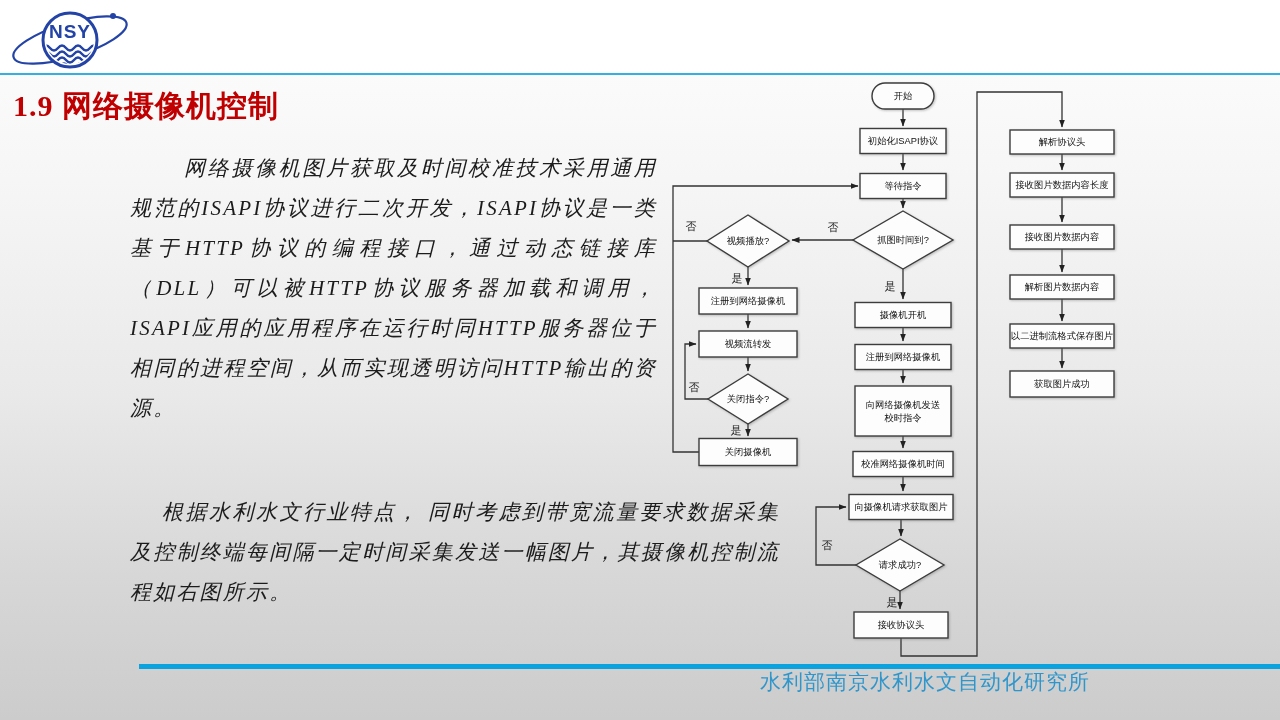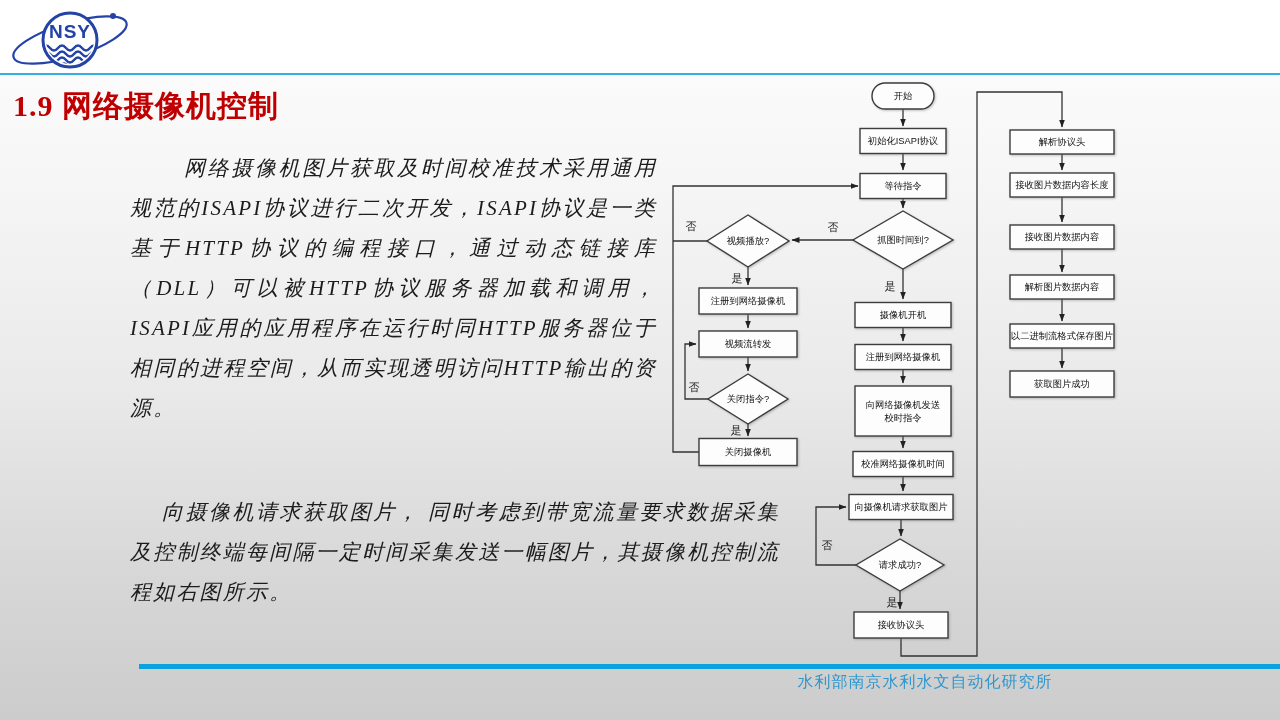--- a/index.html
+++ b/index.html
@@ -22,21 +22,21 @@
     letter-spacing:2.2px;text-align:justify;font-style:italic;
   }
   .par-1{left:130px;top:148px;width:527px;text-indent:54px;}
   .par-2{left:130px;top:492px;width:650px;text-indent:32px;}
   .flow-svg{position:absolute;left:0;top:0;pointer-events:none;}
   .edge{fill:none;stroke:#333333;stroke-width:1.3;}
   .node{fill:#fdfdfd;stroke:#3d3d3d;stroke-width:1.4;filter:drop-shadow(1.5px 1.5px 1px rgba(120,120,120,0.45));}
   .node-label{font-family:"Liberation Sans","DejaVu Sans",sans-serif;font-size:9.3px;fill:#111111;text-anchor:middle;}
   .edge-label{font-family:"Liberation Sans","DejaVu Sans",sans-serif;font-size:11px;fill:#222222;text-anchor:middle;}
   .footer{position:absolute;left:640px;top:670px;width:570px;text-align:center;}
-  .footer-cn{font-family:"Liberation Sans","DejaVu Sans",sans-serif;font-size:16px;color:#2f96cc;letter-spacing:1px;line-height:24px;}
+  .footer-cn{font-family:"Liberation Sans","DejaVu Sans",sans-serif;font-size:21px;color:#2f96cc;letter-spacing:1px;line-height:24px;}
   .footer-en{font-family:"Liberation Serif","DejaVu Serif",serif;font-size:12.5px;color:#1568ae;line-height:15px;}
 </style>
 </head>
 <body>
 
 <div class="slide">
 
   <div class="top-band"></div>
   <div class="top-line"></div>
 
@@ -54,21 +54,21 @@
       <path d="M34,50 q4,-5 8,0 t8,0 t8,0 t8,0 t8,0 t8,0 t8,0"></path>
       <path d="M34,56 q4,-5 8,0 t8,0 t8,0 t8,0 t8,0 t8,0 t8,0"></path>
       <path d="M36,62 q4,-5 8,0 t8,0 t8,0 t8,0 t8,0 t8,0"></path>
     </g>
     <text x="62" y="34" text-anchor="middle" fill="#2343a6" style="font:bold 19px 'Liberation Sans',sans-serif;letter-spacing:1px">NSY</text>
   </svg>
 
   <h1 class="page-title">1.9 网络摄像机控制</h1>
 
   <p class="body-par par-1">网络摄像机图片获取及时间校准技术采用通用规范的ISAPI协议进行二次开发，ISAPI协议是一类基于HTTP协议的编程接口，通过动态链接库（DLL）可以被HTTP协议服务器加载和调用， ISAPI应用的应用程序在运行时同HTTP服务器位于相同的进程空间，从而实现透明访问HTTP输出的资源。</p>
-  <p class="body-par par-2">向摄像机请求获取图片， 同时考虑到带宽流量要求数据采集及控制终端每间隔一定时间采集发送一幅图片，其摄像机控制流程如右图所示。</p>
+  <p class="body-par par-2">根据水利水文行业特点， 同时考虑到带宽流量要求数据采集及控制终端每间隔一定时间采集发送一幅图片，其摄像机控制流程如右图所示。</p>
 
   <svg id="flow" class="flow-svg" width="1280" height="720" viewBox="0 0 1280 720">
     <defs>
       <marker id="arrowhead" markerWidth="9" markerHeight="8" refX="7.5" refY="3" orient="auto" markerUnits="userSpaceOnUse">
         <path d="M0,0 L8,3 L0,6 Z" fill="#222222"></path>
       </marker>
     </defs>
   <polyline points="903,109 903,126" class="edge" marker-end="url(#arrowhead)"></polyline>
       <polyline points="903,153 903,170" class="edge" marker-end="url(#arrowhead)"></polyline>
       <polyline points="903,198 903,208" class="edge" marker-end="url(#arrowhead)"></polyline>

